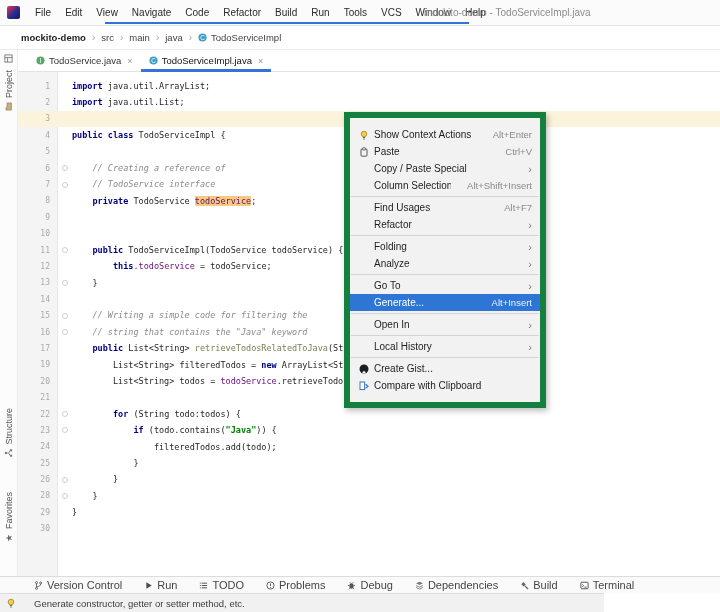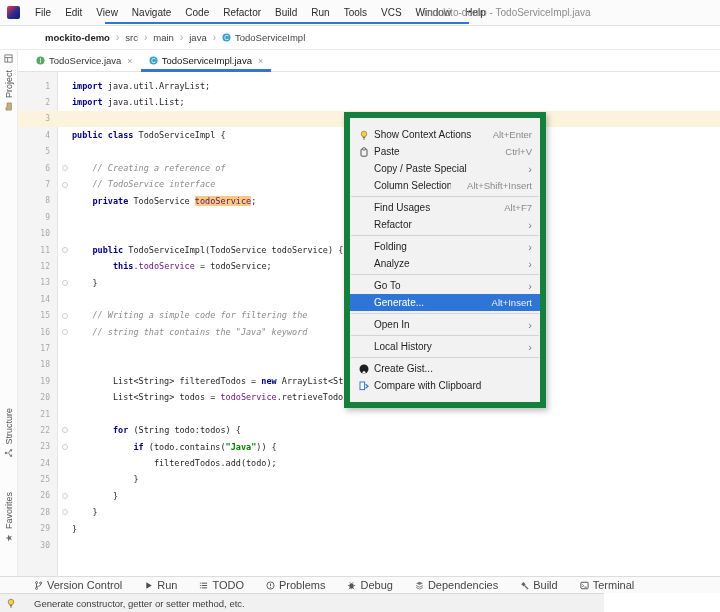--- a/index.html
+++ b/index.html
@@ -12,21 +12,21 @@
               border-bottom:1px solid #e3e3e3; display:flex; align-items:center; }
   .logo { width:13px; height:13px; margin:0 8px 0 7px; border-radius:2px;
           background:linear-gradient(135deg,#f5314e 0%, #2a2c8f 55%, #151a63 100%); }
   .menubar { display:flex; height:100%; }
   .menu-item { font-size:10px; color:#2b2b2b; padding:0 7px; line-height:25px; cursor:default; }
   .win-title { font-size:10px; color:#8c8c8c; position:absolute; left:424px; top:7px; white-space:nowrap; }
   .title-progress { position:absolute; left:105px; top:22px; width:364px; height:2px; background:var(--accent); }
 
   
   .breadcrumbs { position:absolute; left:0; top:26px; width:720px; height:24px; background:#fff;
-                 border-bottom:1px solid #ebebeb; display:flex; align-items:center; padding-left:42px; }
+                 border-bottom:1px solid #ebebeb; display:flex; align-items:center; padding-left:18px; }
   .crumb { font-size:9.5px; color:#444; padding:0 3px; display:flex; align-items:center; gap:4px; }
   .crumb.first { font-weight:bold; color:#1f1f1f; }
   .crumb-sep { font-size:10px; color:#a6a6a6; padding:0 3px; }
 
   
   .main { position:absolute; left:0; top:50px; width:720px; height:526px; display:flex; }
   .toolstrip { width:18px; background:#fcfcfc; border-right:1px solid #ececec; position:relative; }
   .strip-topicon { position:absolute; top:4px; left:4px; width:10px; height:10px; }
   .strip-group { position:absolute; left:0px; width:18px; display:flex; justify-content:center; }
   .strip-label { writing-mode:vertical-rl; transform:rotate(180deg); display:flex; align-items:center; gap:4px;
@@ -283,25 +283,21 @@
             <div class="crow">
               <span class="lnum">16</span>
               <span class="foldc">
                 <i></i>
               </span>
               <span class="ctext"><span class="tk-cmt">    // string that contains the "Java" keyword</span></span>
             </div>
             <div class="crow">
               <span class="lnum">17</span>
               <span class="foldc"></span>
-            </div>
-            <div class="crow">
-              <span class="lnum">18</span>
-              <span class="foldc"></span>
-              <span class="ctext"></span>
+              <span class="ctext"><span class="tk-pl">    </span><span class="tk-kw">public </span><span class="tk-pl">List&lt;String&gt; </span><span class="tk-mth">retrieveTodosRelatedToJava</span><span class="tk-pl">(St</span></span>
             </div>
             <div class="crow">
               <span class="lnum">19</span>
               <span class="foldc"></span>
               <span class="ctext"><span class="tk-pl">        List&lt;String&gt; filteredTodos = </span><span class="tk-kw">new </span><span class="tk-pl">ArrayList&lt;St</span></span>
             </div>
             <div class="crow">
               <span class="lnum">20</span>
               <span class="foldc"></span>
               <span class="ctext"><span class="tk-pl">        List&lt;String&gt; todos = </span><span class="tk-fld">todoService</span><span class="tk-pl">.retrieveTodo</span></span>

